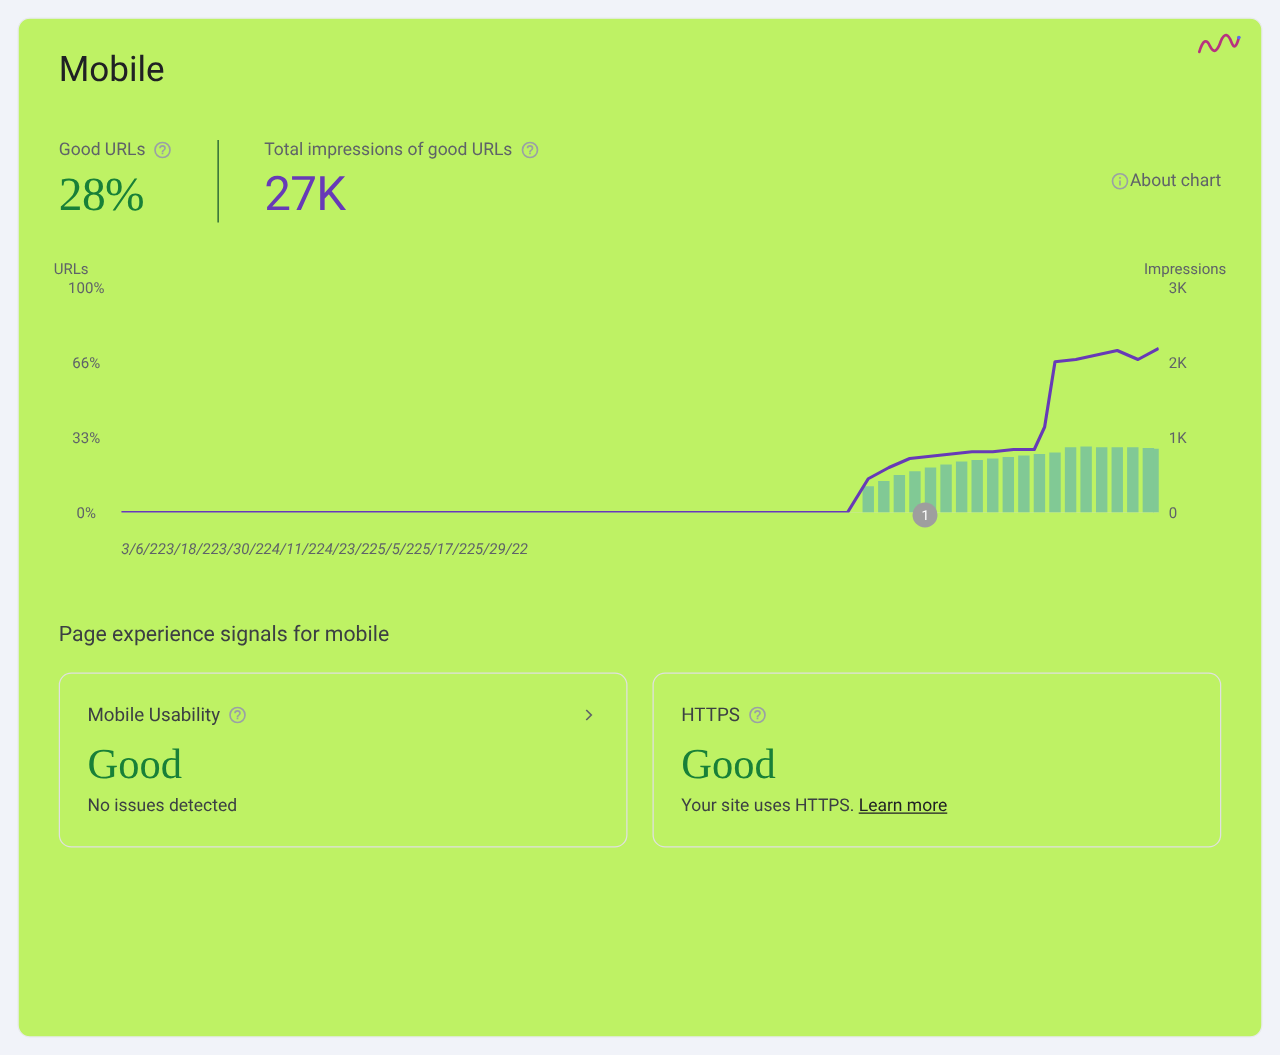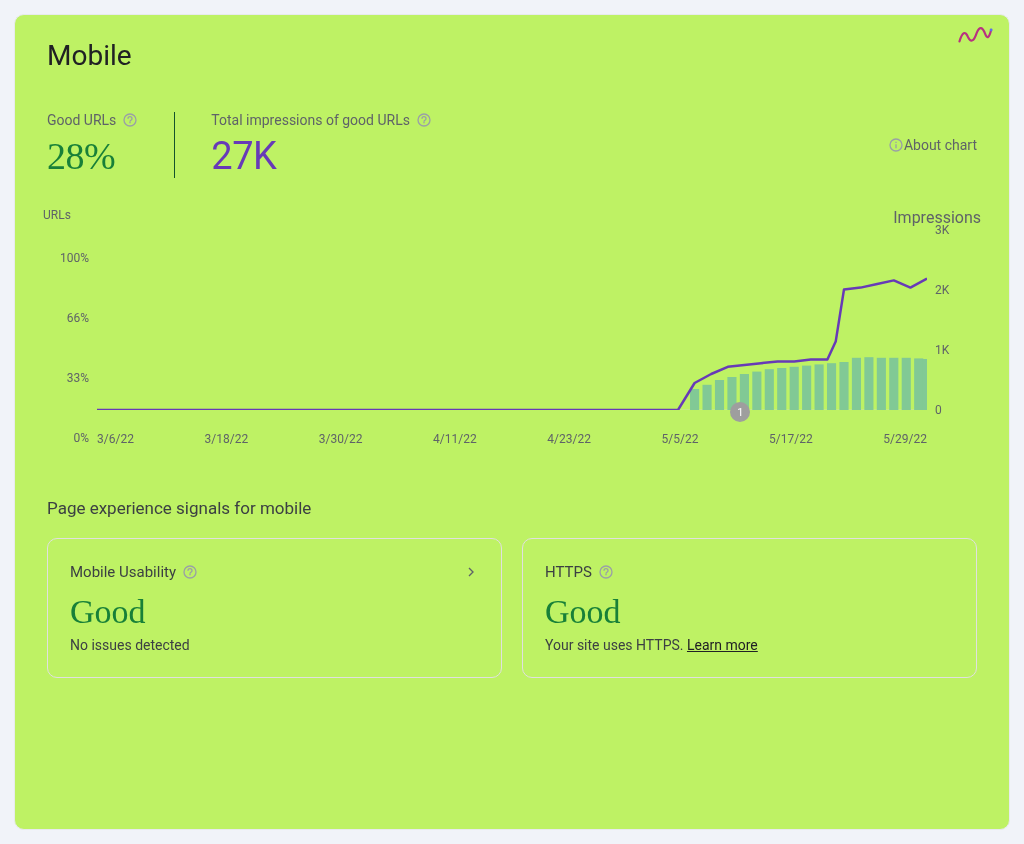--- a/index.html
+++ b/index.html
@@ -93,38 +93,38 @@
     position: relative;
     height: 260px;
     margin-bottom: 20px;
   }
   .chart-axis-label-left {
     position: absolute; left: -4px; top: 0;
     font-size: 12px; color: #5f6368;
   }
   .chart-axis-label-right {
     position: absolute; right: -4px; top: 0;
-    font-size: 16px; color: #5f6368; text-align: right;
+    font-size: 12px; color: #5f6368; text-align: right;
   }
   .chart-plot {
     position: absolute;
     left: 50px; right: 50px; top: 22px; bottom: 58px;
   }
   .y-left-tick {
     position: absolute; left: -48px; transform: translateY(-50%);
-    font-size: 12px; color: #5f6368; width: 40px; text-align: right; margin-top: 28px;
+    font-size: 12px; color: #5f6368; width: 40px; text-align: center;
   }
   .y-right-tick {
     position: absolute; right: -48px; transform: translateY(-50%);
     font-size: 12px; color: #5f6368; width: 40px; text-align: left; margin-left: 24px;
   }
   .x-tick-row {
     position: absolute; left: 50px; right: 50px; bottom: 22px;
-    display: flex; justify-content: space-between;
-    font-size: 12px; color: #5f6368;
+    display: flex; 
+    font-size: 12px; color: #5f6368; font-style: italic;
   }
   .marker-badge {
     position: absolute;
     width: 20px; height: 20px; border-radius: 50%;
     background: #9e9e9e; color: #fff;
     font-size: 11px; display: flex; align-items: center; justify-content: center;
     bottom: 46px;
     transform: translateX(-50%);
   }
   svg.plot-svg { width: 100%; height: 100%; display: block; }

